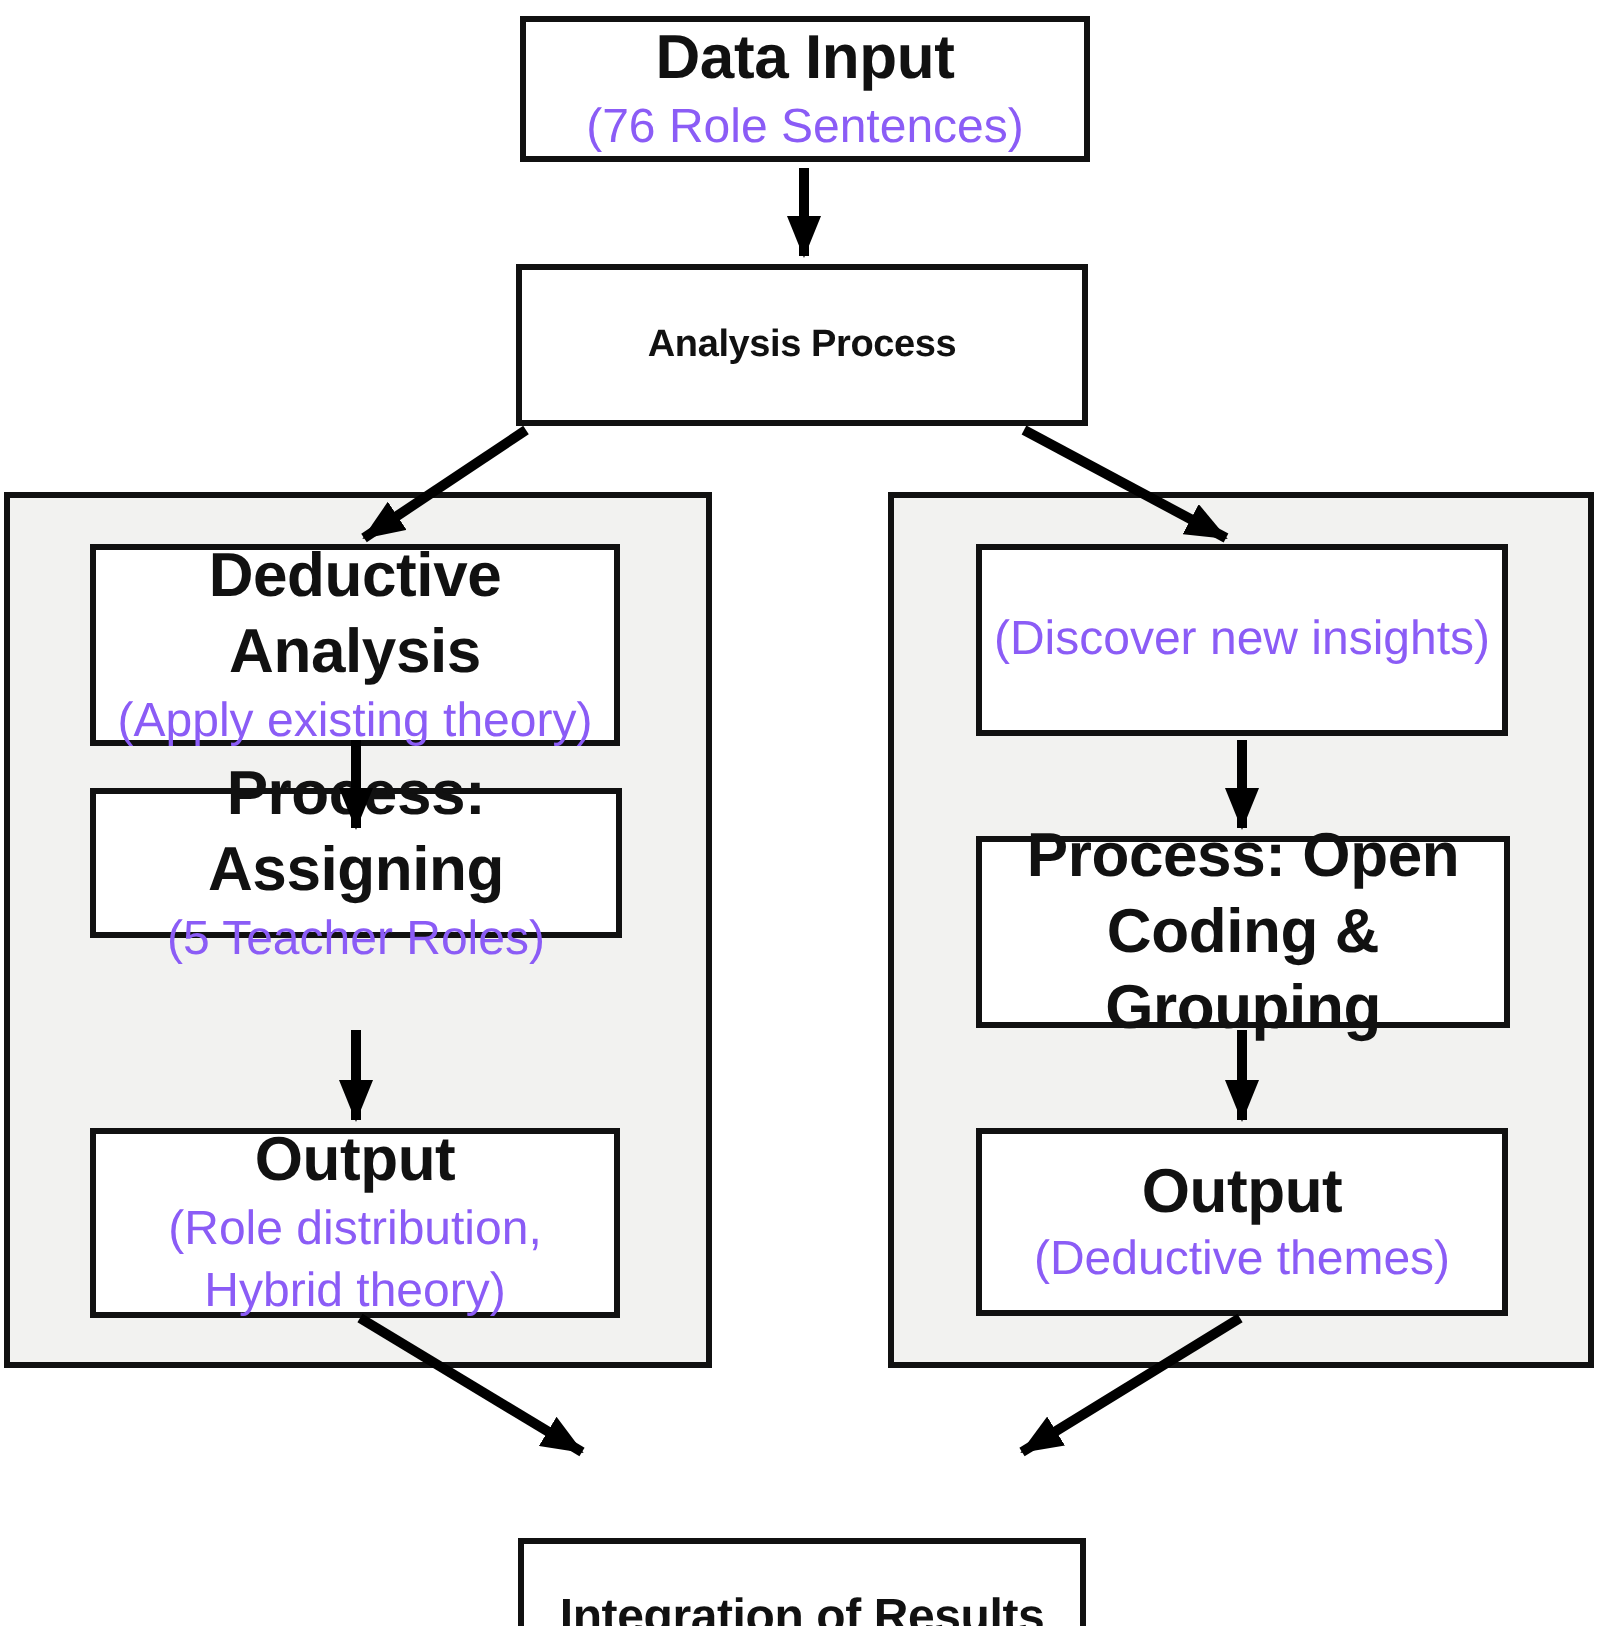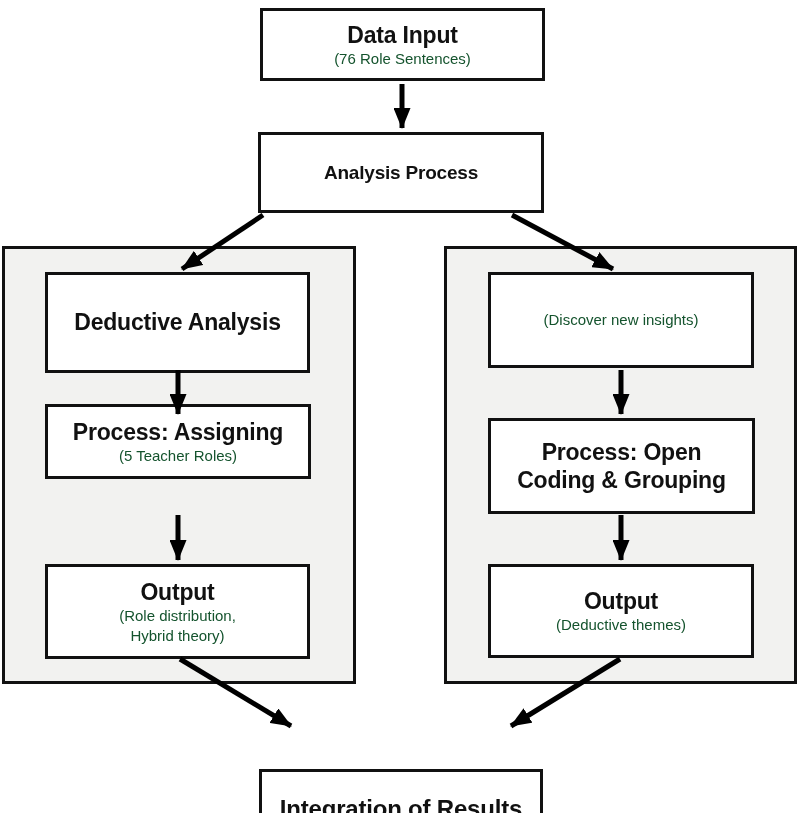--- a/index.html
+++ b/index.html
@@ -28,29 +28,29 @@
     box-sizing: border-box;
     display: flex;
     flex-direction: column;
     align-items: center;
     justify-content: center;
     text-align: center;
     z-index: 2;
   }
   .node-title {
     font-weight: 700;
-    font-size: 23px;
+    font-size: 31px;
     color: #111111;
     line-height: 1.22;
     letter-spacing: -0.2px;
   }
   .node-sub {
     font-weight: 400;
-    font-size: 15px;
-    color: #14532d;
+    font-size: 24px;
+    color: #8b5cf6;
     line-height: 1.3;
   }
   #arrow-layer {
     position: absolute;
     left: 0;
     top: 0;
     width: 800px;
     height: 813px;
     z-index: 3;
     pointer-events: none;
@@ -91,23 +91,24 @@
     <span class="node-title">Data Input</span>
     <span class="node-sub">(76 Role Sentences)</span>
   </div>
 
   <div class="node-box" style="left:258px; top:132px; width:286px; height:81px;">
     <span class="node-title" style="font-size:19px;">Analysis Process</span>
   </div>
 
   <div class="node-box" style="left:45px; top:272px; width:265px; height:101px;">
     <span class="node-title">Deductive Analysis</span>
+    <span class="node-sub">(Apply existing theory)</span>
   </div>
 
-  <div class="node-box" style="left:45px; top:404px; width:266px; height:75px;text-align:right;">
+  <div class="node-box" style="left:45px; top:394px; width:266px; height:75px;">
     <span class="node-title">Process: Assigning</span>
     <span class="node-sub">(5 Teacher Roles)</span>
   </div>
 
   <div class="node-box" style="left:45px; top:564px; width:265px; height:95px;">
     <span class="node-title">Output</span>
     <span class="node-sub">(Role distribution,</span>
     <span class="node-sub">Hybrid theory)</span>
   </div>
 

